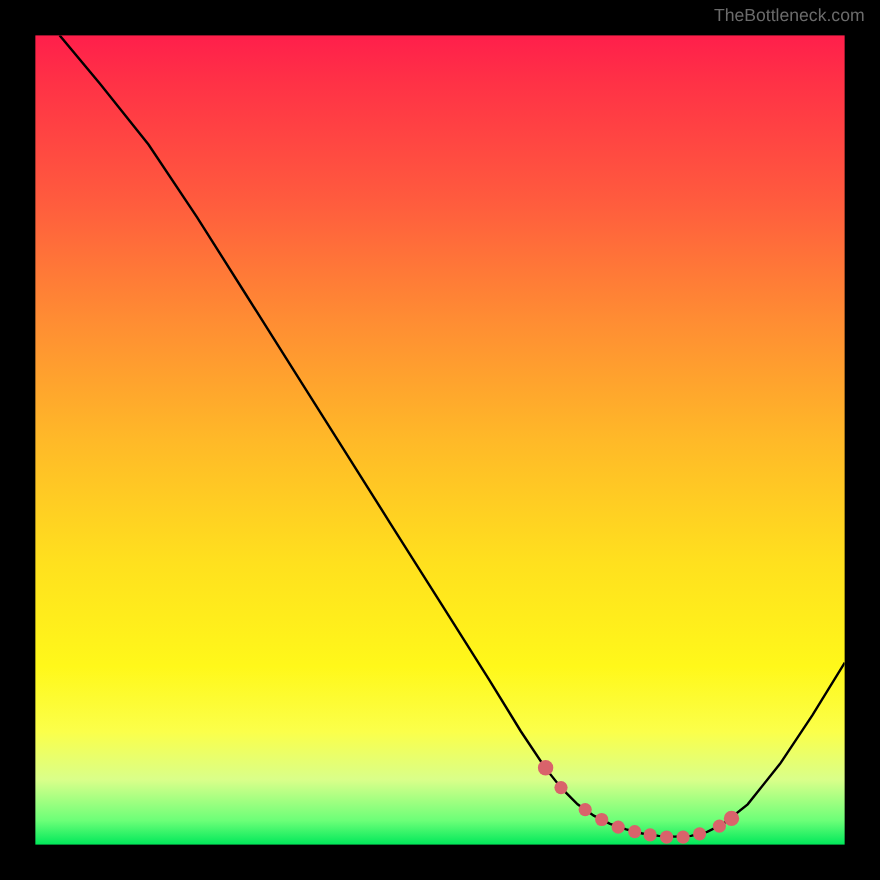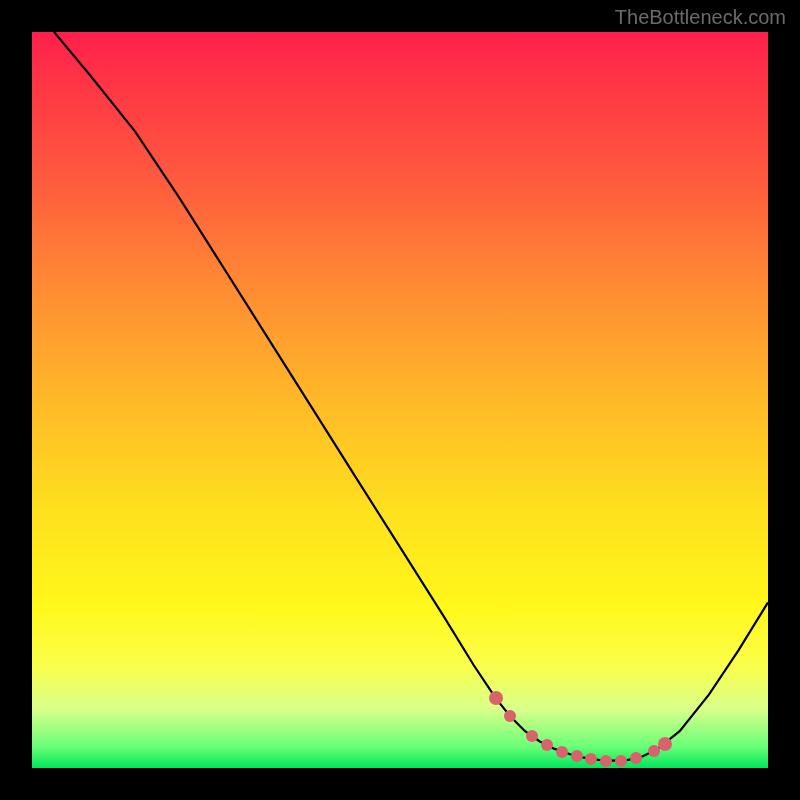--- a/index.html
+++ b/index.html
@@ -2,21 +2,21 @@
 <html><head>
 <meta charset="utf-8">
 <style>
   * { margin: 0; padding: 0; box-sizing: border-box; }
   body { width: 800px; height: 800px; background: #000; position: relative; font-family: Arial, sans-serif; }
   .watermark {
     position: absolute;
     top: 6px;
     right: 14px;
     color: #6b6b6b;
-    font-size: 20px;
+    font-size: 16px;
     font-weight: 500;
     z-index: 10;
   }
   .plot-area {
     position: absolute;
     left: 32px;
     top: 32px;
     width: 736px;
     height: 736px;
     overflow: hidden;

